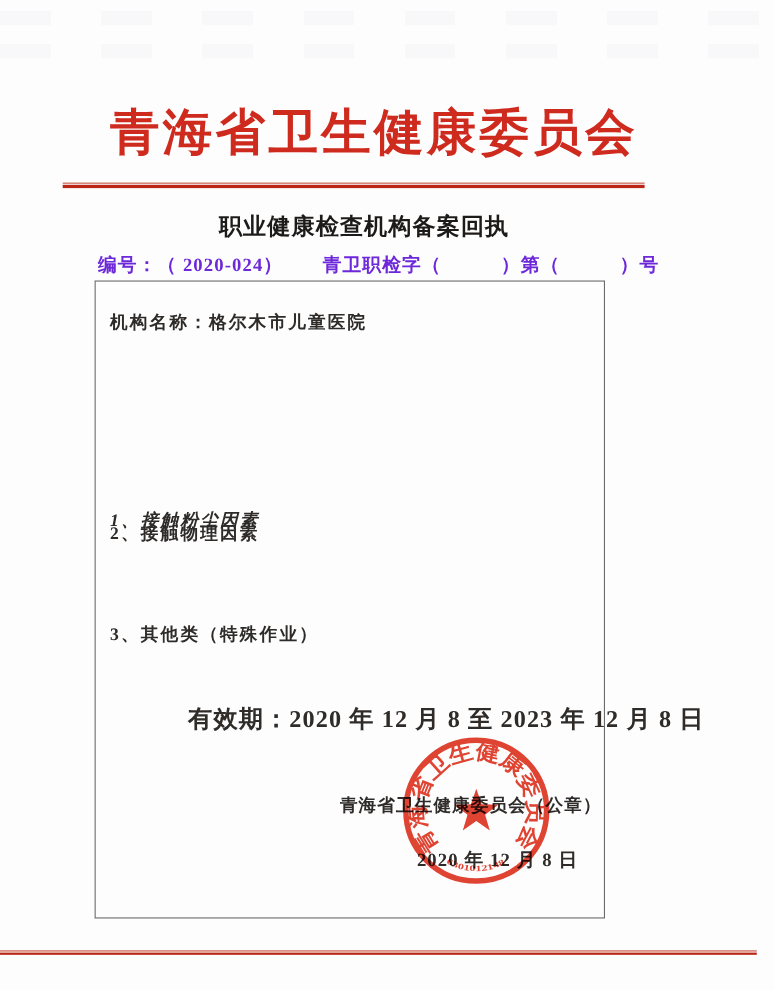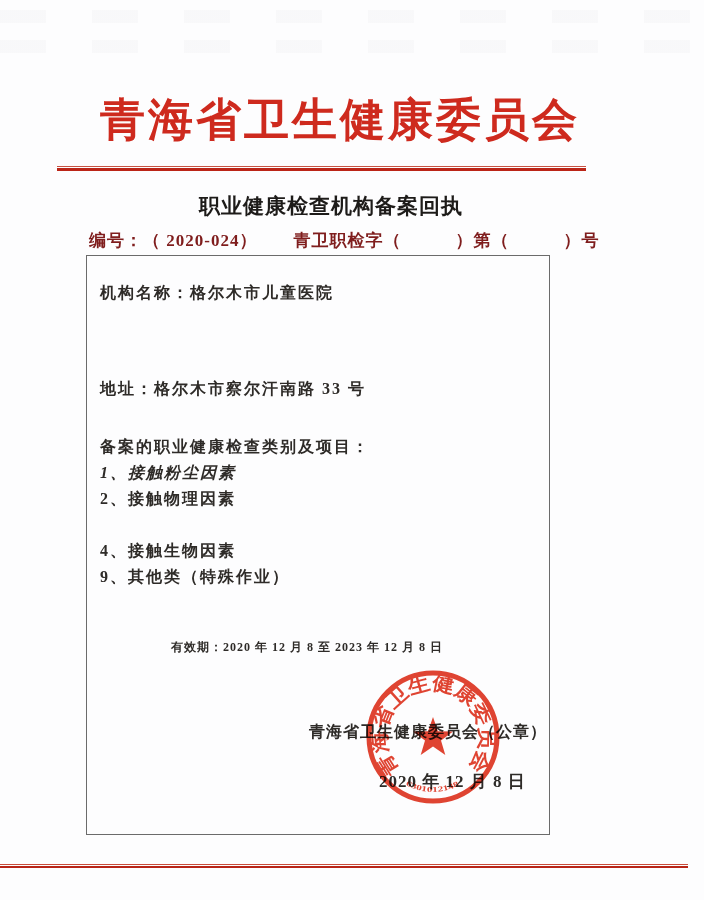--- a/index.html
+++ b/index.html
@@ -32,43 +32,43 @@
   .title-rule .thick{height:3px;background:#bb2517;}
 
   .doc-title{
     position:absolute;top:192px;left:-21px;width:704px;
     text-align:center;color:#1d1b19;font-size:21px;font-weight:bold;
     letter-spacing:1px;white-space:nowrap;
   }
 
   .serial-line{
     position:absolute;top:229px;left:89px;
-    color:#7f1d1d;font-size:17px;letter-spacing:1px;
+    color:#6d28d9;font-size:17px;letter-spacing:1px;
     white-space:pre;font-weight:bold;
   }
 
   .form-box{
     position:absolute;left:86px;top:255px;width:462px;height:578px;
     border:1px solid #6b6b6b;background:transparent;
   }
   .row{
     position:absolute;left:13px;
     color:#2e2b28;font-size:16px;letter-spacing:2px;
     white-space:pre;font-weight:bold;
   }
   .r-org{top:27px;}
   .r-legal{top:77px;}
   .r-addr{top:123px;}
   .r-cath{top:181px;}
   .r-cat0{top:207px;font-style:italic;}
-  .r-cat1{top:233px;}
+  .r-cat1{top:219px;}
   .r-cat2{top:259px;}
   .r-cat3{top:285px;}
   .r-cat4{top:311px;}
-  .r-valid{top:383px;left:84px;font-size:12px;letter-spacing:1px;}
+  .r-valid{top:383px;left:84px;font-size:22px;letter-spacing:1px;}
   .r-issuer{top:466px;left:222px;letter-spacing:1px;}
   .r-date{top:514px;left:292px;font-size:17px;letter-spacing:1px;}
 
   .seal{
     position:absolute;left:358px;top:662px;width:150px;height:150px;
     opacity:0.92;mix-blend-mode:multiply;
   }
   .seal text{font-family:"Liberation Serif","DejaVu Serif",serif;}
 
   .bottom-rule{position:absolute;top:864px;left:0;width:688px;}
@@ -91,26 +91,23 @@
       <div class="gap"></div>
       <div class="thick"></div>
   </div>
 
   <div class="doc-title">职业健康检查机构备案回执</div>
 
   <div class="serial-line">编号：（ 2020-024）　　青卫职检字（　　　）第（　　　）号</div>
 
   <div class="form-box">
     <div class="row r-org">机构名称：格尔木市儿童医院</div>
-    <div class="row r-addr">地址：格尔木市察尔汗南路 33 号</div>
-    <div class="row r-cath">备案的职业健康检查类别及项目：</div>
     <div class="row r-cat0">1、接触粉尘因素</div>
     <div class="row r-cat1">2、接触物理因素</div>
-    <div class="row r-cat3">4、接触生物因素</div>
-    <div class="row r-cat4">9、其他类（特殊作业）</div>
+    <div class="row r-cat4">3、其他类（特殊作业）</div>
     <div class="row r-valid">有效期：2020 年 12 月 8 至 2023 年 12 月 8 日</div>
     <div class="row r-issuer">青海省卫生健康委员会（公章）</div>
     <div class="row r-date">2020 年 12 月 8 日</div>
   </div>
 
   <svg class="seal" viewBox="0 0 150 150" xmlns="http://www.w3.org/2000/svg">
     <defs>
       <path id="seal-top-arc" d="M 41.8,108.2 A 47,47 0 1 1 108.2,108.2" fill="none"></path>
       <path id="seal-bottom-arc" d="M 47.5,122.6 A 55,55 0 0 0 102.5,122.6" fill="none"></path>
     </defs>

